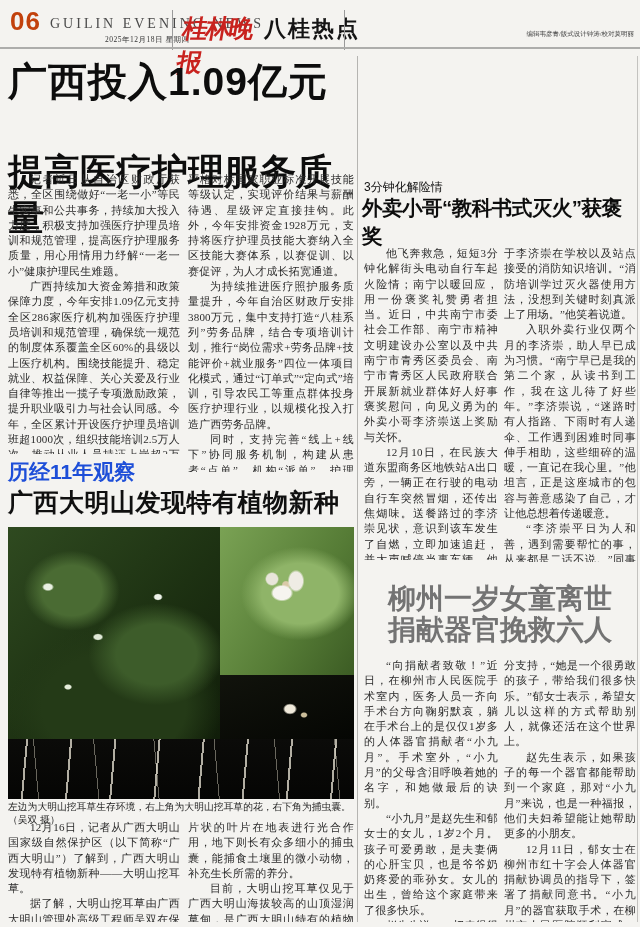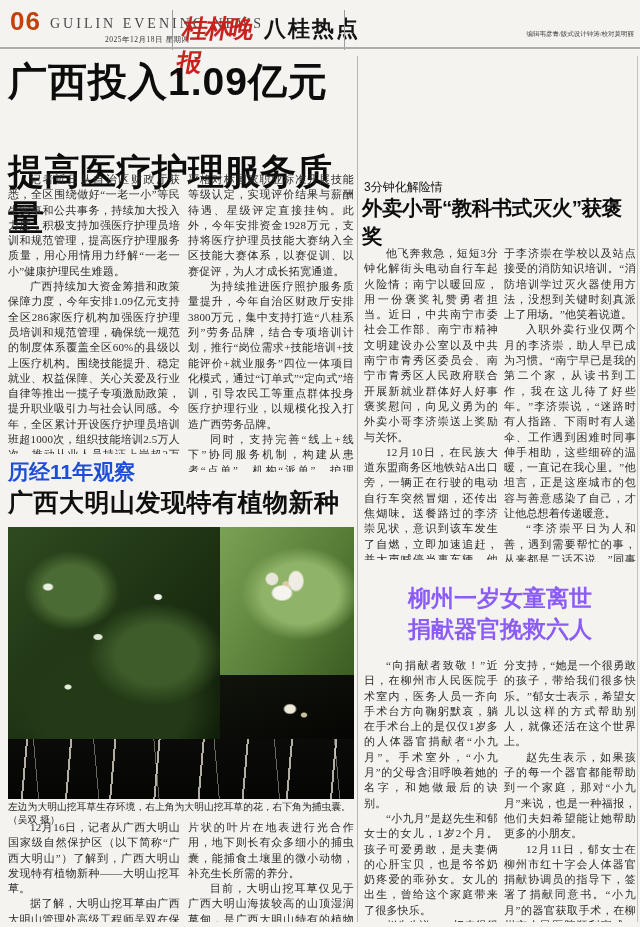--- a/index.html
+++ b/index.html
@@ -31,21 +31,21 @@
   .main-headline .l2{font-size:36px;line-height:46px;margin-top:43px;}
   .plant-kicker{left:8px;top:458px;font-family:"Liberation Sans",sans-serif;font-size:21px;
                 font-weight:900;color:#1d4ed8;}
   .plant-headline{left:8px;top:486px;font-family:"Liberation Sans",sans-serif;font-size:25px;
                   font-weight:900;color:#101010;letter-spacing:.5px;}
   .courier-kicker{left:364px;top:179px;font-family:"Liberation Sans",sans-serif;font-size:12px;
                   font-weight:normal;color:#111;}
   .courier-headline{left:362px;top:194px;width:276px;font-family:"Liberation Sans",sans-serif;
                     font-size:20.5px;font-weight:900;color:#0d0d0d;letter-spacing:-.5px;}
   .donor-headline{left:364px;top:583px;width:272px;text-align:center;font-family:"Liberation Sans",sans-serif;
-                  font-size:23px;font-weight:900;color:#8b5cf6;line-height:31px;}
+                  font-size:28px;font-weight:900;color:#737373;line-height:31px;}
   
   .photo{left:8px;top:527px;width:346px;height:272px;background:#16240f;overflow:hidden;}
   .ph-env{position:absolute;left:0;top:0;width:212px;height:212px;
     background:
       radial-gradient(10px 7px at 40px 60px,#e9f0e2 0 40%,transparent 60%),
       radial-gradient(9px 6px at 90px 110px,#dfe8d6 0 40%,transparent 60%),
       radial-gradient(8px 6px at 150px 70px,#eef3ea 0 40%,transparent 60%),
       radial-gradient(7px 5px at 60px 160px,#e4ecda 0 40%,transparent 60%),
       radial-gradient(60px 50px at 30% 30%,#4a6b33 0 50%,transparent 80%),
       radial-gradient(80px 60px at 70% 60%,#3d5c2a 0 50%,transparent 85%),
@@ -95,21 +95,21 @@
     <div class="l2">提高医疗护理服务质量</div>
   </div>
 
   <div class="abs body-text" style="left:8px;top:172px;width:172px;height:282px;">
     <p>记者近日从自治区财政厅获悉，全区围绕做好“一老一小”等民生实事和公共事务，持续加大投入力度，积极支持加强医疗护理员培训和规范管理，提高医疗护理服务质量，用心用情用力纾解“一老一小”健康护理民生难题。</p>
     <p>广西持续加大资金筹措和政策保障力度，今年安排1.09亿元支持全区286家医疗机构加强医疗护理员培训和规范管理，确保统一规范的制度体系覆盖全区60%的县级以上医疗机构。围绕技能提升、稳定就业、权益保障、关心关爱及行业自律等推出一揽子专项激励政策，提升职业吸引力与社会认同感。今年，全区累计开设医疗护理员培训班超1000次，组织技能培训2.5万人次，推动从业人员持证上岗超3万人，其中4500人获得星级称号，累计接单超500万单，创收超5亿元，行业职业荣誉感和就业稳定性持续提高。</p>
 
   </div>
   <div class="abs body-text" style="left:188px;top:172px;width:166px;height:300px;">
     <p class="cont">严格对标国家职业标准开展技能等级认定，实现评价结果与薪酬待遇、星级评定直接挂钩。此外，今年安排资金1928万元，支持将医疗护理员技能大赛纳入全区技能大赛体系，以赛促训、以赛促评，为人才成长拓宽通道。</p>
-    <p>为持续推进医疗照护服务质量提升，今年自治区财政厅安排3800万元，集中支持打造“八桂系列”劳务品牌，结合专项培训计划，推行“岗位需求+技能培训+技能评价+就业服务”四位一体项目化模式，通过“订单式”“定向式”培训，引导农民工等重点群体投身医疗护理行业，以规模化投入打造广西劳务品牌。</p>
+    <p>为持续推进医疗照护服务质量提升，今年自治区财政厅安排3800万元，集中支持打造“八桂系列”劳务品牌，结合专项培训计划，推行“岗位需求+劳务品牌+技能评价+就业服务”四位一体项目化模式，通过“订单式”“定向式”培训，引导农民工等重点群体投身医疗护理行业，以规模化投入打造广西劳务品牌。</p>
     <p>同时，支持完善“线上+线下”协同服务机制，构建从患者“点单”、机构“派单”、护理员“接单”到各方“评单”的透明化智慧服务体系，推动实现供需精准对接、服务明码标价、质量全程可溯。</p>
 
   </div>
 
   <div class="abs plant-kicker">历经11年观察</div>
   <div class="abs plant-headline">广西大明山发现特有植物新种</div>
 
   <div class="abs photo">
     <div class="ph-env"></div>
     <div class="ph-flower-top"></div>

